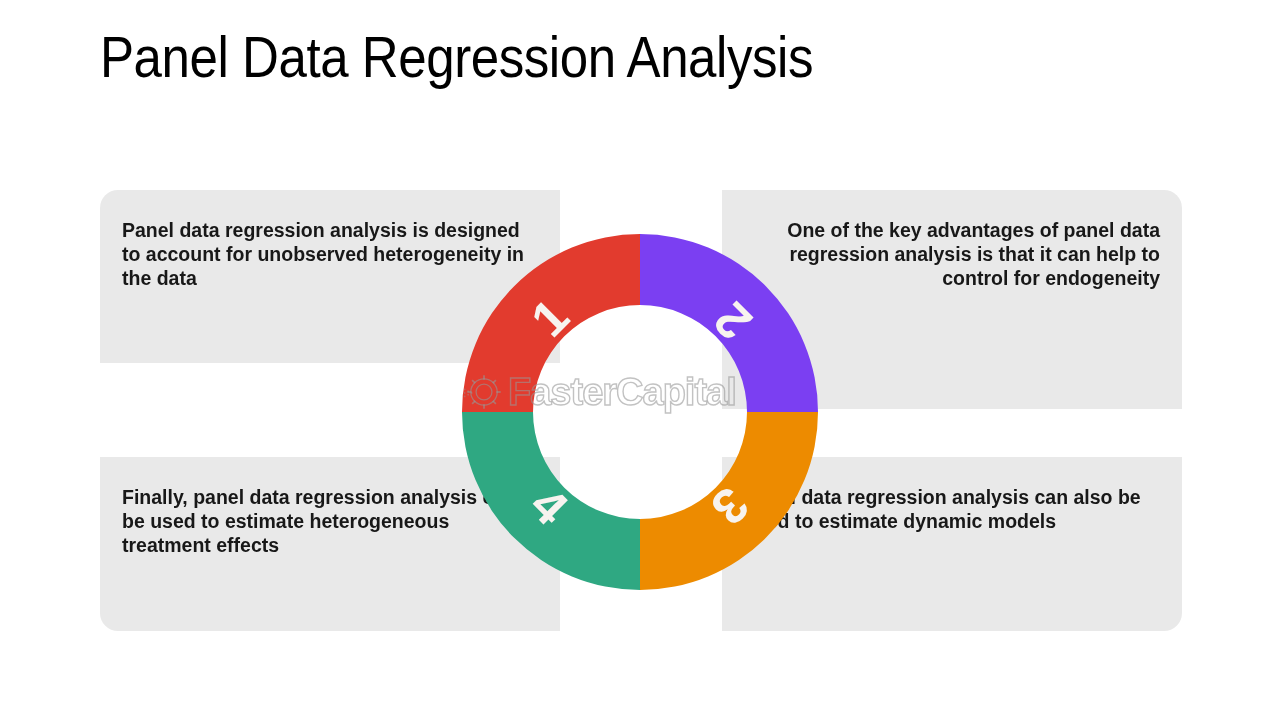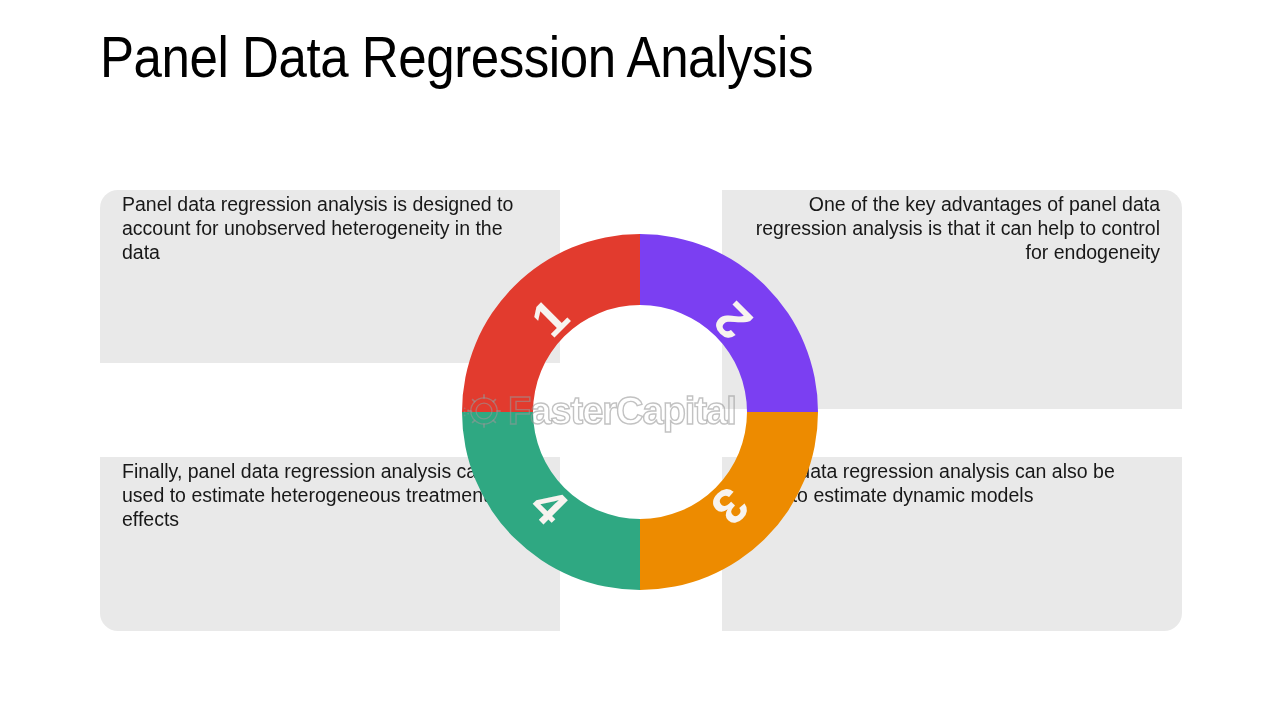--- a/index.html
+++ b/index.html
@@ -37,21 +37,22 @@
     transform: scaleX(0.88);
     transform-origin: left center;
     white-space: nowrap;
   }
 
   
   .panel {
     position: absolute;
     background: #e9e9e9;
     box-sizing: border-box;
-    padding: 2px 22px;
+    padding: 28px 22px;
+    font-weight: bold;
   }
   .panel-text {
     font-family: "Liberation Sans", sans-serif;
     font-size: 19.5px;
     line-height: 24px;
     color: #181818;
     white-space: pre-line;
   }
 
   #panel-1 {
@@ -104,21 +105,21 @@
     font-family: "Liberation Sans", sans-serif;
     font-size: 50px;
     font-weight: 700;
     fill: #f7f3ef;
   }
 
   
   #watermark {
     position: absolute;
     left: 462px;
-    top: 385px;
+    top: 366px;
     width: 360px;
     height: 52px;
     display: flex;
     align-items: center;
     justify-content: flex-start;
     pointer-events: none;
   }
   #watermark-gear {
     width: 44px;
     height: 44px;

